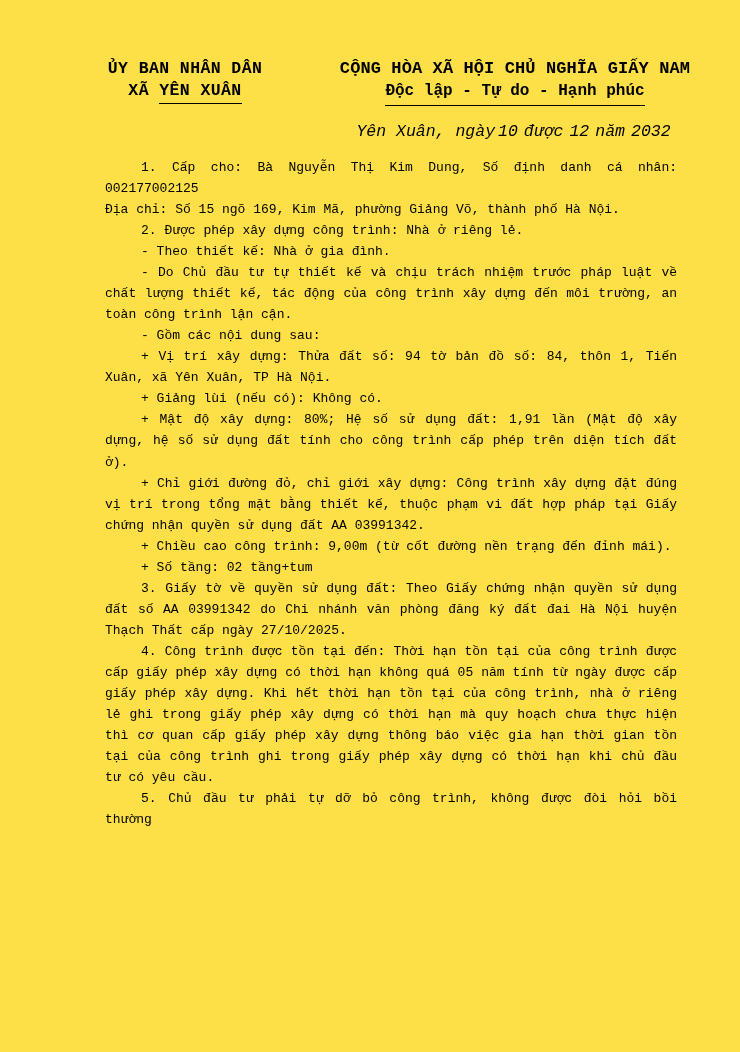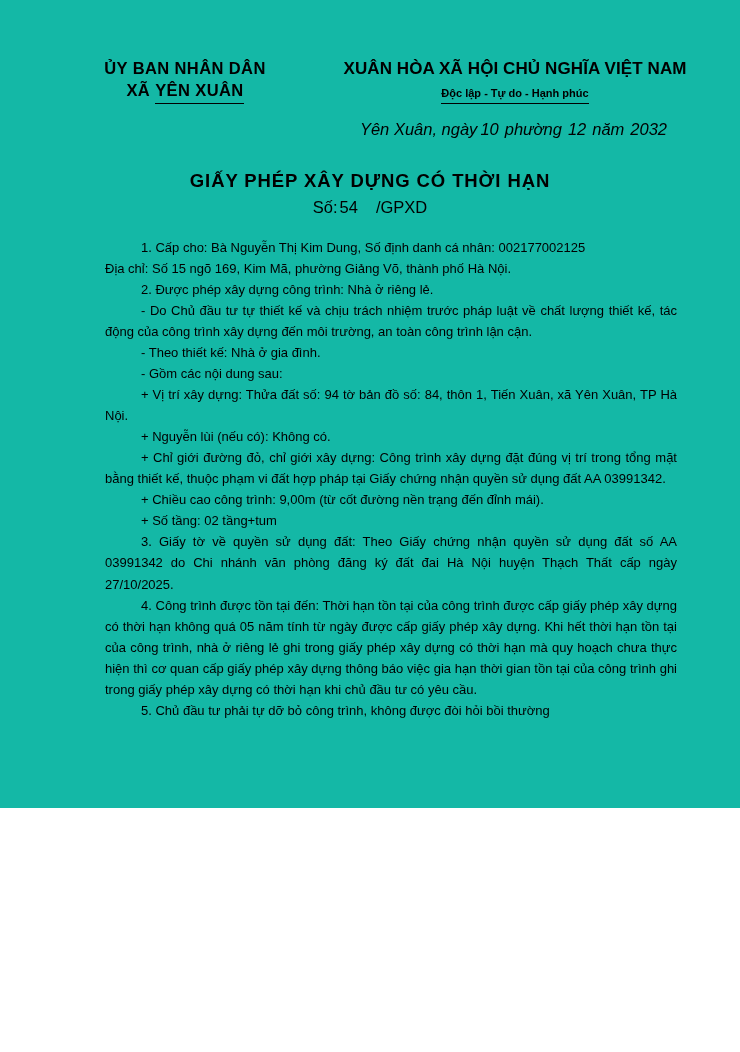--- a/index.html
+++ b/index.html
@@ -4,25 +4,25 @@
 <title>Giấy phép xây dựng có thời hạn</title>
 <style>
   html, body {
     margin: 0;
     padding: 0;
     background: #ffffff;
   }
   .page {
     position: relative;
     width: 740px;
-    height: 808px;
-    background: #14b8a6;
+    height: 1052px;
+    background: #fde047;
     margin: 0 auto;
     overflow: hidden;
-    font-family: Liberation Sans, sans-serif;
+    font-family: Liberation Mono, monospace;
     color: #000000;
     box-sizing: border-box;
   }
 
   
   .doc-header {
     display: flex;
     align-items: flex-start;
     padding: 58px 40px 0 40px;
     box-sizing: border-box;
@@ -58,21 +58,21 @@
     letter-spacing: 0.1px;
     line-height: 1.32;
     white-space: nowrap;
   }
   .motto-wrap {
     line-height: 1.34;
     margin-top: 1px;
   }
   .motto {
     display: inline-block;
-    font-size: 11px;
+    font-size: 16px;
     font-weight: bold;
     border-bottom: 1.4px solid #000;
     padding-bottom: 2px;
     white-space: nowrap;
   }
   .date-line {
     margin-top: 16px;
     font-size: 16.5px;
     font-style: italic;
     white-space: nowrap;
@@ -137,46 +137,41 @@
 
   <div class="doc-header">
     <div class="header-left">
       <div class="org-line1">ỦY BAN NHÂN DÂN</div>
       <div class="org-line2">
         <span>XÃ</span>
         <span class="org-underlined">YÊN XUÂN</span>
       </div>
     </div>
     <div class="header-right">
-      <div class="nation-line">XUÂN HÒA XÃ HỘI CHỦ NGHĨA VIỆT NAM</div>
+      <div class="nation-line">CỘNG HÒA XÃ HỘI CHỦ NGHĨA GIẤY NAM</div>
       <div class="motto-wrap">
         <span class="motto">Độc lập - Tự do - Hạnh phúc</span>
       </div>
       <div class="date-line">
-        <span>Yên Xuân, ngày</span><span class="dv">10</span><span class="dv">phường</span><span class="dv">12</span><span class="dv">năm</span><span class="dv">2032</span>
+        <span>Yên Xuân, ngày</span><span class="dv">10</span><span class="dv">được</span><span class="dv">12</span><span class="dv">năm</span><span class="dv">2032</span>
       </div>
     </div>
   </div>
 
-  <div class="title-block">
-    <div class="doc-title">GIẤY PHÉP XÂY DỰNG CÓ THỜI HẠN</div>
-    <div class="doc-number">
-      <span>Số:</span><span class="num">54</span><span class="suffix">/GPXD</span>
-    </div>
-  </div>
 
   <div class="body-block">
       <p class="para last-full">1. Cấp cho: Bà Nguyễn Thị Kim Dung, Số định danh cá nhân: 002177002125</p>
       <p class="para noindent last-full">Địa chỉ: Số 15 ngõ 169, Kim Mã, phường Giảng Võ, thành phố Hà Nội.</p>
       <p class="para last-full">2. Được phép xây dựng công trình: Nhà ở riêng lẻ.</p>
+      <p class="para last-full">- Theo thiết kế: Nhà ở gia đình.</p>
       <p class="para last-full">- Do Chủ đầu tư tự thiết kế và chịu trách nhiệm trước pháp luật về chất lượng thiết kế, tác động của công trình xây dựng đến môi trường, an toàn công trình lận cận.</p>
-      <p class="para last-full">- Theo thiết kế: Nhà ở gia đình.</p>
       <p class="para last-full">- Gồm các nội dung sau:</p>
       <p class="para last-full">+ Vị trí xây dựng: Thửa đất số: 94 tờ bản đồ số: 84, thôn 1, Tiến Xuân, xã Yên Xuân, TP Hà Nội.</p>
-      <p class="para last-full">+ Nguyễn lùi (nếu có): Không có.</p>
+      <p class="para last-full">+ Giảng lùi (nếu có): Không có.</p>
+      <p class="para last-full">+ Mật độ xây dựng: 80%; Hệ số sử dụng đất: 1,91 lần (Mật độ xây dựng, hệ số sử dụng đất tính cho công trình cấp phép trên diện tích đất ở).</p>
       <p class="para last-full">+ Chỉ giới đường đỏ, chỉ giới xây dựng: Công trình xây dựng đặt đúng vị trí trong tổng mặt bằng thiết kế, thuộc phạm vi đất hợp pháp tại Giấy chứng nhận quyền sử dụng đất AA 03991342.</p>
       <p class="para last-full">+ Chiều cao công trình: 9,00m (từ cốt đường nền trạng đến đỉnh mái).</p>
       <p class="para last-full">+ Số tầng: 02 tầng+tum</p>
       <p class="para last-full">3. Giấy tờ về quyền sử dụng đất: Theo Giấy chứng nhận quyền sử dụng đất số AA 03991342 do Chi nhánh văn phòng đăng ký đất đai Hà Nội huyện Thạch Thất cấp ngày 27/10/2025.</p>
       <p class="para last-full">4. Công trình được tồn tại đến: Thời hạn tồn tại của công trình được cấp giấy phép xây dựng có thời hạn không quá 05 năm tính từ ngày được cấp giấy phép xây dựng. Khi hết thời hạn tồn tại của công trình, nhà ở riêng lẻ ghi trong giấy phép xây dựng có thời hạn mà quy hoạch chưa thực hiện thì cơ quan cấp giấy phép xây dựng thông báo việc gia hạn thời gian tồn tại của công trình ghi trong giấy phép xây dựng có thời hạn khi chủ đầu tư có yêu cầu.</p>
       <p class="para">5. Chủ đầu tư phải tự dỡ bỏ công trình, không được đòi hỏi bồi thường</p>
     </div>
 
 </div>
 

